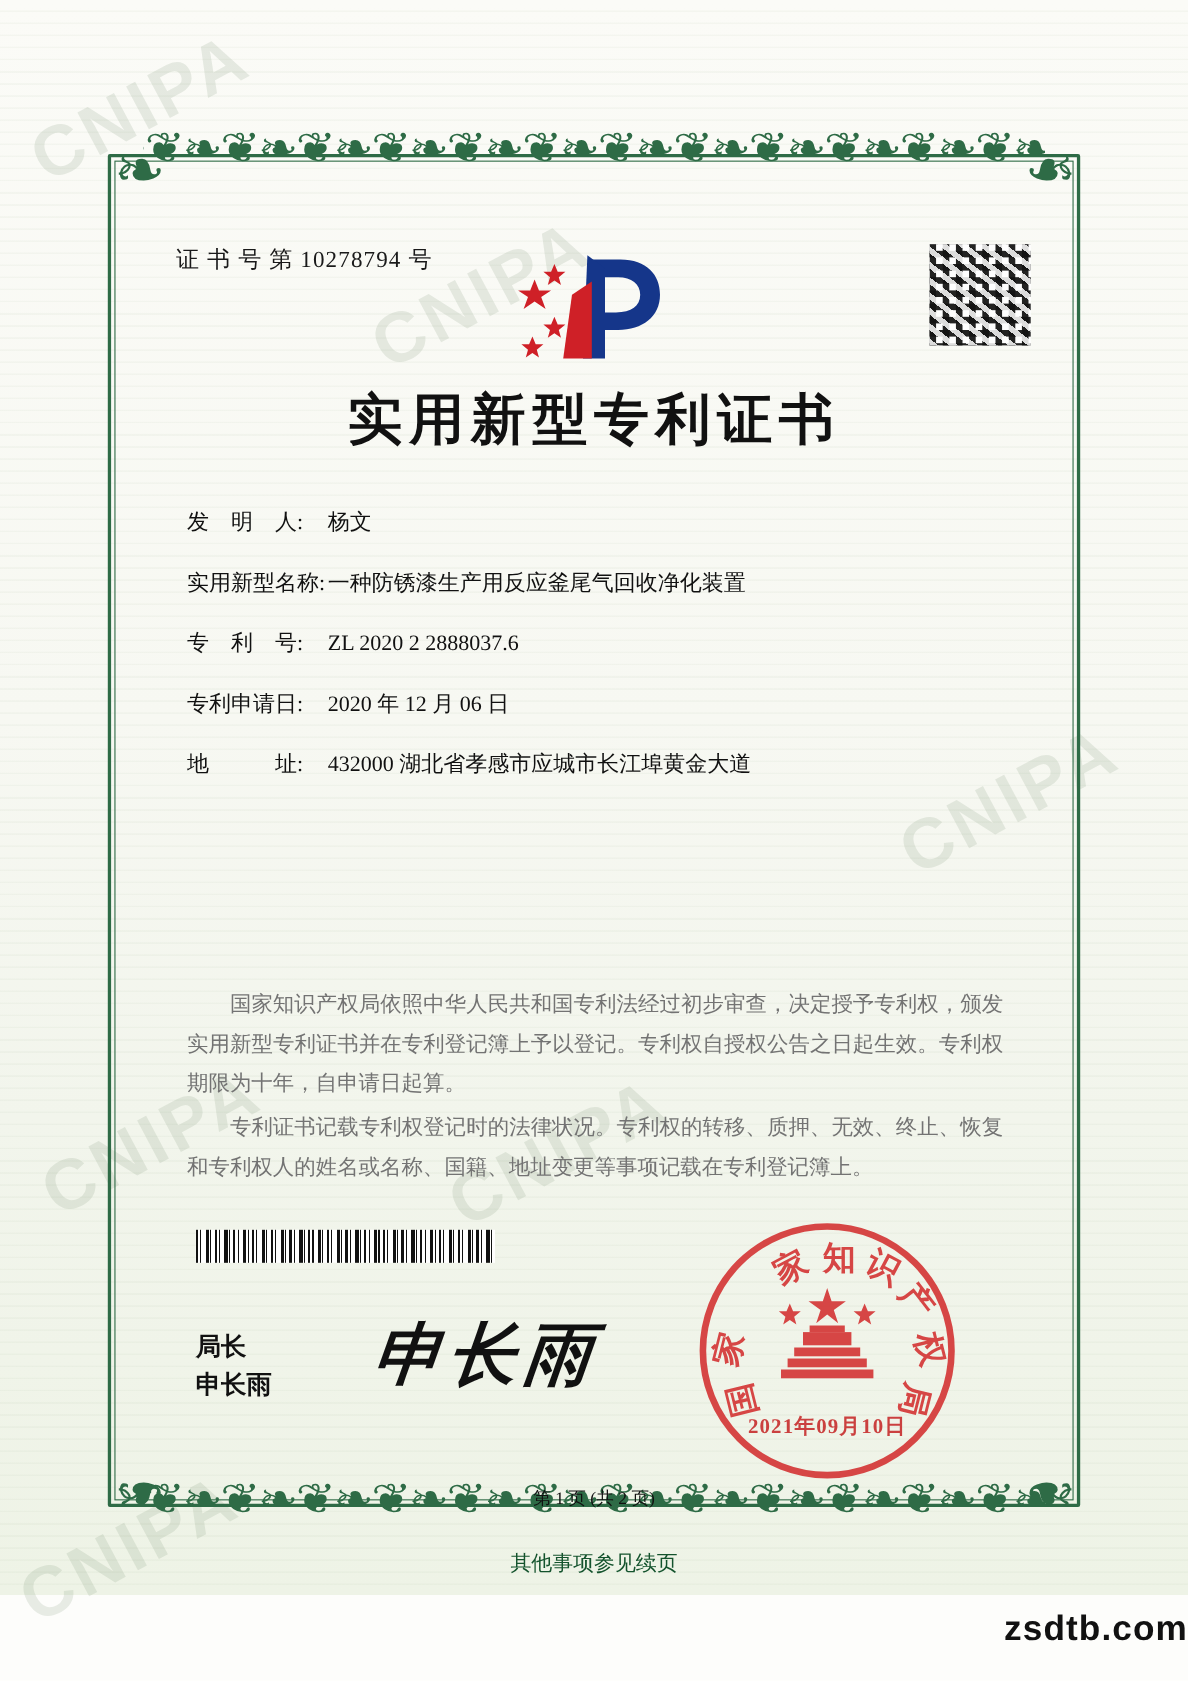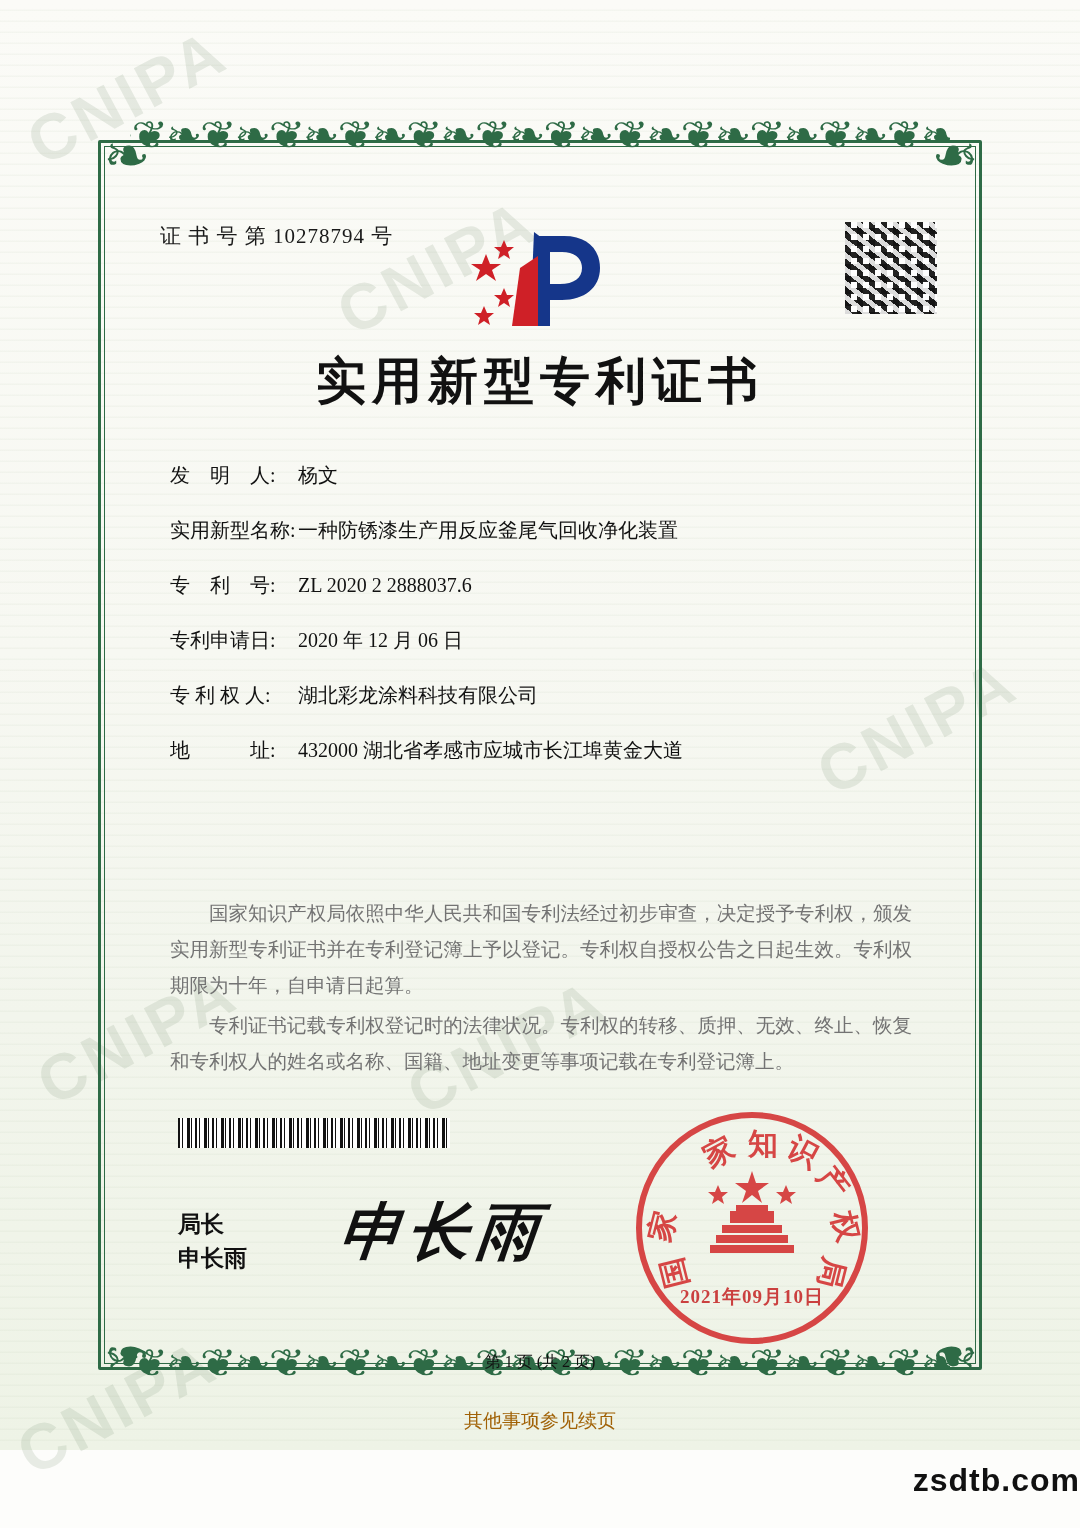--- a/index.html
+++ b/index.html
@@ -265,21 +265,21 @@
     text-align: center;
     font-size: 16px;
     color: #111;
   }
   .note {
     position: absolute;
     left: 0; right: 0;
     top: 1408px;
     text-align: center;
     font-size: 19px;
-    color: #a16207;
+    color: #14532d;
   }
   .site {
     position: absolute;
     left: 0; right: 0;
     top: 1462px;
     text-align: right;
     font-family: "Liberation Sans", sans-serif;
     font-size: 32px;
     font-weight: bold;
     color: #111;
@@ -351,24 +351,20 @@
     <div class="field-row">
       <div class="f-label">专　利　号:</div>
       <div class="f-value">ZL 2020 2 2888037.6</div>
     </div>
 
     <div class="field-row">
       <div class="f-label">专利申请日:</div>
       <div class="f-value">2020 年 12 月 06 日</div>
     </div>
 
-    <div class="field-row">
-      <div class="f-label">专 利 权 人:</div>
-      <div class="f-value">湖北彩龙涂料科技有限公司</div>
-    </div>
 
     <div class="field-row">
       <div class="f-label">地　　　址:</div>
       <div class="f-value">432000 湖北省孝感市应城市长江埠黄金大道</div>
     </div>
 
 
   </div>
 
   <div class="paras">

